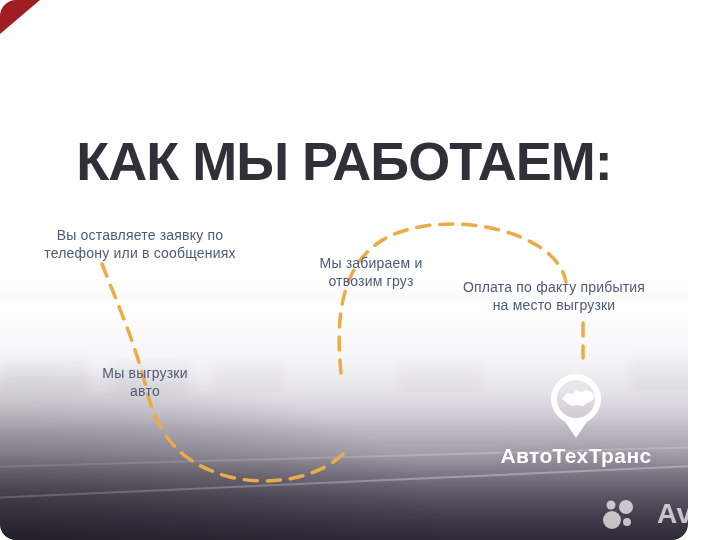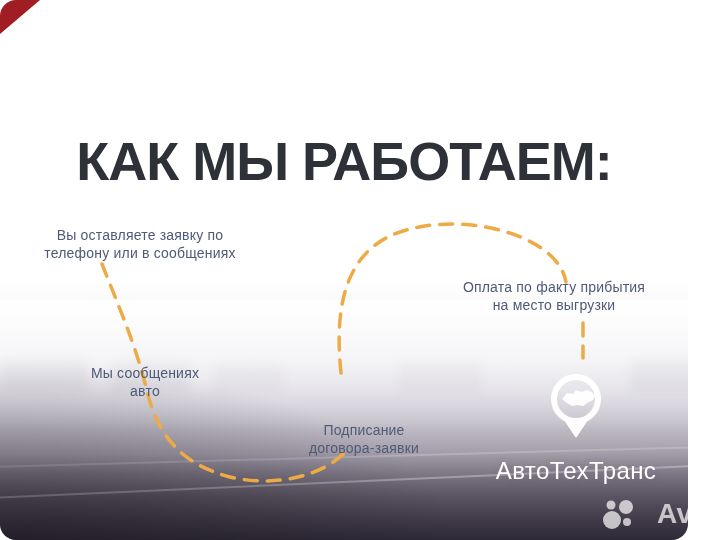--- a/index.html
+++ b/index.html
@@ -47,21 +47,21 @@
   .step-5{left:269px;top:421px;width:190px;}
 
   
   .dash-overlay{position:absolute;inset:0;pointer-events:none;}
   .dash-path{fill:none;stroke:var(--accent-dash,#ecab46);stroke-width:3.5;
     stroke-linecap:round;stroke-dasharray:13 10;}
 
   
   .logo{position:absolute;left:476px;top:372px;width:200px;text-align:center;}
   .logo-pin{display:block;margin:0 auto;}
-  .logo-name{display:block;margin-top:17px;font-size:24px;font-weight:normal;
+  .logo-name{display:block;margin-top:4px;font-size:21px;font-weight:bold;
     letter-spacing:.4px;color:var(--logo-text,#ffffff);text-shadow:0 0 6px rgba(120,115,130,0.35);}
 
   
   .watermark{position:absolute;left:601px;top:496px;display:flex;align-items:center;gap:20px;opacity:.82;}
   .wm-text{font-size:28px;font-weight:bold;color:rgba(255,255,255,0.85);letter-spacing:.2px;}
 </style>
 </head>
 <body>
 
 <div class="canvas">
@@ -84,26 +84,26 @@
   <svg class="dash-overlay" width="720" height="540" viewBox="0 0 720 540">
     <path class="dash-path" d="M 102 264 C 120 310, 136 345, 148 395 C 160 440, 185 465, 230 477 C 272 487, 322 478, 347 450"></path>
     <path class="dash-path" d="M 341 373 C 335 315, 342 262, 386 238 C 432 214, 512 222, 549 254 C 559 263, 564 272, 566 282"></path>
     <path class="dash-path" d="M 583 323 L 583 358"></path>
   </svg>
 
   <div class="title">КАК МЫ РАБОТАЕМ:</div>
 
   <div class="step step-1">Вы оставляете заявку по
 телефону или в сообщениях</div>
+  <div class="step step-2">Мы забираем и
+отвозим груз</div>
   <div class="step step-3">Оплата по факту прибытия
 на место выгрузки</div>
-  <div class="step step-4">Мы сообщениях
+  <div class="step step-4">Мы выгрузки
 авто</div>
-  <div class="step step-5">Подписание
-договора-заявки</div>
 
   <div class="logo">
     <svg class="logo-pin" width="62" height="68" viewBox="0 0 62 68">
       <circle cx="31" cy="27" r="22" fill="none" stroke="#ffffff" stroke-width="6"></circle>
       <path d="M 15 42 L 31 66 L 47 42 Q 31 52 15 42 Z" fill="#ffffff"></path>
       <path d="M 17 27 l 5 -6 6 1 3 -4 6 2 4 -2 6 2 3 4 -2 4 -6 3 -4 3 -6 -1 -5 1 -5 -3 -5 -4 z" fill="#ffffff" opacity="0.95"></path>
     </svg>
     <span class="logo-name">АвтоТехТранс</span>
   </div>
 

